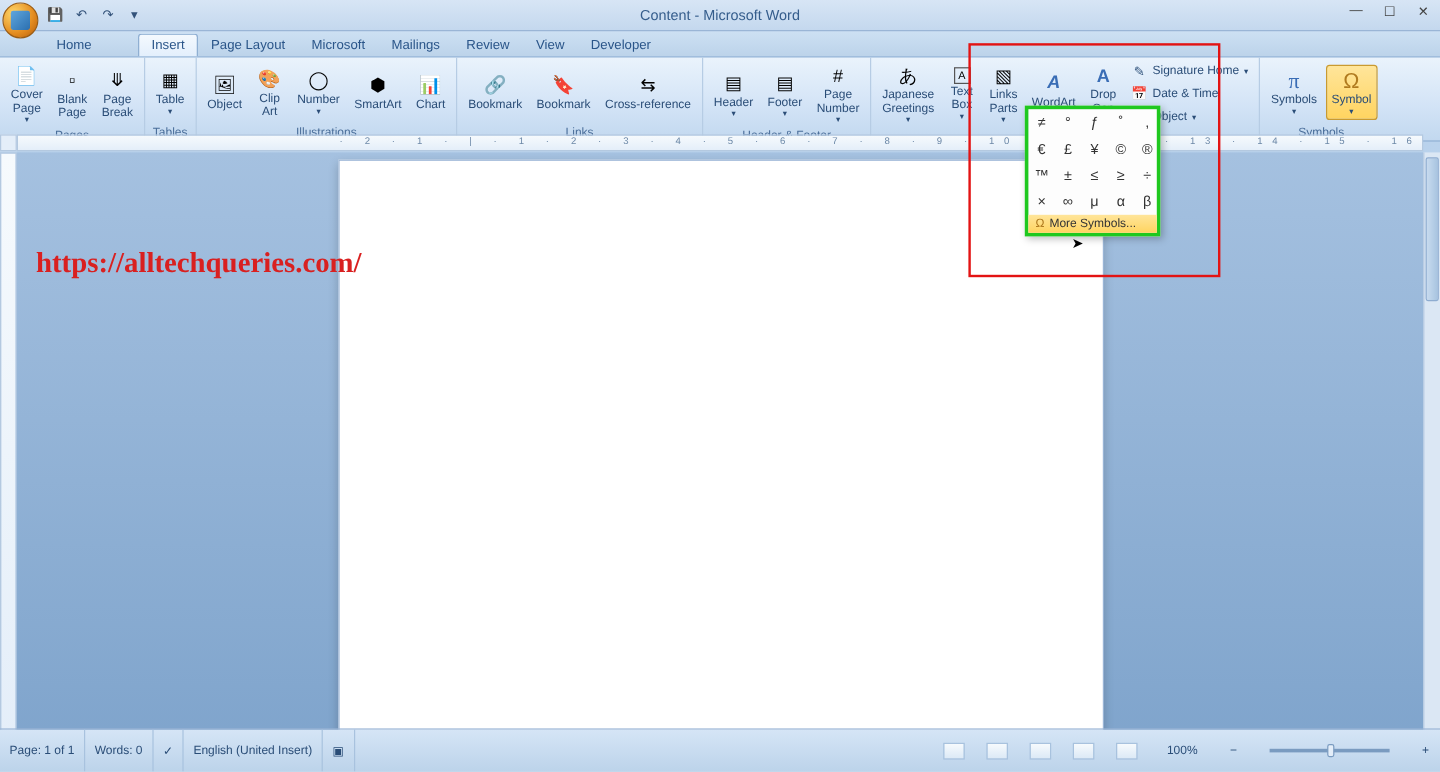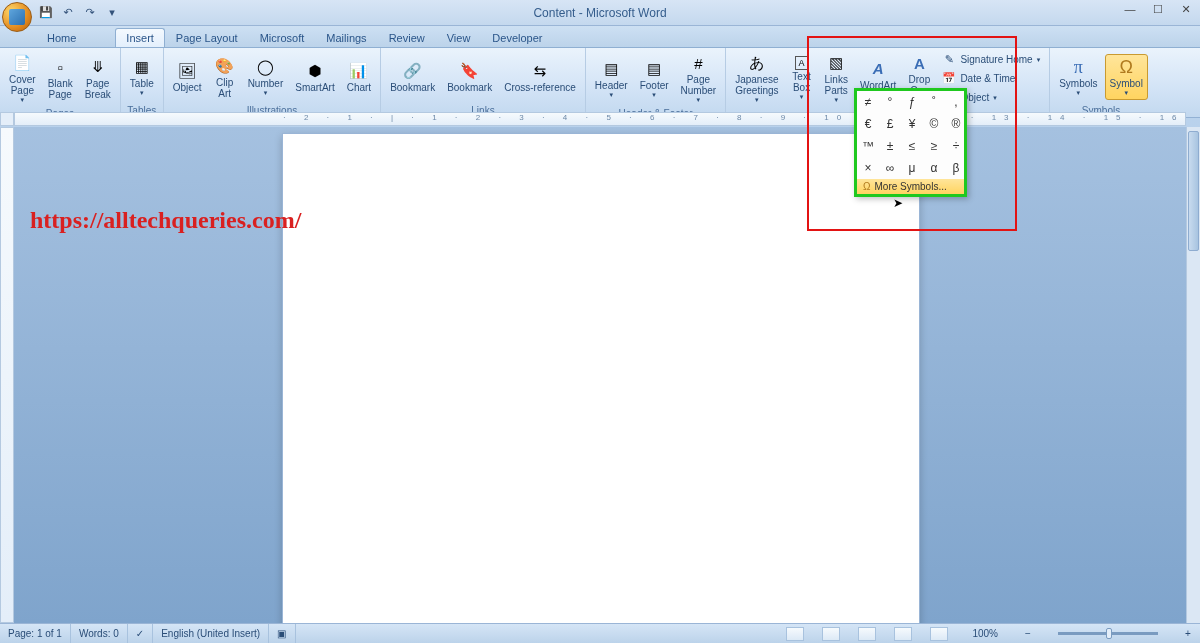--- a/index.html
+++ b/index.html
@@ -45,21 +45,21 @@
 .ruler-v { position: absolute; left: 0; top: 127px; width: 14px; bottom: 20px; background: linear-gradient(to bottom, #f6fafd, #e4eef9); border: 1px solid #b4c9e0; }
 .ruler-toggle { position: absolute; left: 0; top: 112px; width: 14px; height: 14px; background: #e4eef9; border: 1px solid #b4c9e0; }
 
 .doc-area { position: absolute; left: 14px; top: 127px; right: 14px; bottom: 20px; background: linear-gradient(to bottom, #a5c1e0 0%, #7fa4cc 100%); overflow: hidden; }
 .page { position: absolute; left: 268px; top: 6px; width: 638px; height: 800px; background: #ffffff; border: 1px solid #9ab5d6; box-shadow: 0 3px 8px rgba(0,0,0,0.2); }
 .watermark { position: absolute; left: 30px; top: 207px; font-family: "Times New Roman", serif; font-size: 24px; font-weight: 600; color: #d92020; }
 
 .scrollbar-v { position: absolute; right: 0; top: 127px; width: 14px; bottom: 20px; background: #dbe7f4; border-left: 1px solid #b4c9e0; }
 .scroll-thumb { position: absolute; top: 4px; left: 1px; right: 1px; height: 120px; background: linear-gradient(to right, #c8dbef, #a8c4e0); border: 1px solid #8eacd0; border-radius: 2px; }
 
-.statusbar { position: absolute; left: 0; bottom: 0; right: 0; height: 20px; background: linear-gradient(to bottom, #d5e5f6, #bcd3ea); border-top: 1px solid #9ab5d6; display: flex; align-items: center; font-size: 10px; color: #2a4d77; }
+.statusbar { position: absolute; left: 0; bottom: 0; right: 0; height: 36px; background: linear-gradient(to bottom, #d5e5f6, #bcd3ea); border-top: 1px solid #9ab5d6; display: flex; align-items: center; font-size: 10px; color: #2a4d77; }
 .status-seg { padding: 0 8px; border-right: 1px solid #a8c2de; height: 100%; display: flex; align-items: center; }
 .status-right { margin-left: auto; display: flex; align-items: center; gap: 18px; padding: 0 6px; justify-content: flex-end; }
 .view-btn { width: 18px; height: 14px; background: linear-gradient(to bottom, #f6fafd, #dce9f6); border: 1px solid #a8c2de; }
 .zoom-lbl { padding: 0 6px; }
 .zoom-slider { width: 100px; height: 3px; background: #7a9bc0; position: relative; margin: 0 6px; }
 .zoom-thumb { position: absolute; left: 48px; top: -4px; width: 6px; height: 11px; background: #e4eef9; border: 1px solid #7a9bc0; border-radius: 2px; }
 .zoom-end { width: 12px; text-align: center; }
 </style>
 </head>
 <body>

